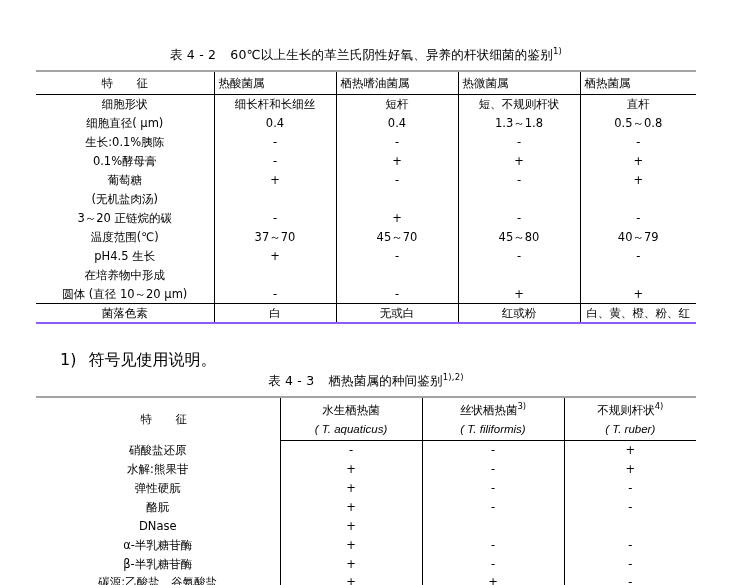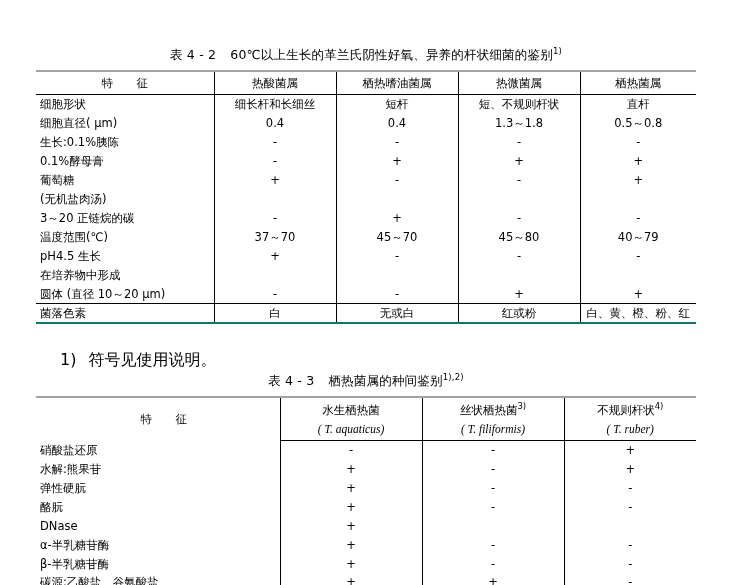--- a/index.html
+++ b/index.html
@@ -56,34 +56,33 @@
   }
   table.doc td, table.doc th {
     padding: 1px 4px;
     vertical-align: middle;
     font-weight: normal;
     line-height: 1.25;
   }
   
   .rule-top td { border-top: 2px solid #a3a3a3; }
   .rule-mid td { border-bottom: 1px solid #000; }
-  .rule-bottom td { border-bottom: 2px solid #0f766e; }
+  .rule-bottom td { border-bottom: 2px solid #8b5cf6; }
 
   .hdr td {
-    text-align: center;
     height: 20px;
   }
   .hdr td.feat {
     text-align: center;
     letter-spacing: 10px;
     padding-left: 14px;
   }
 
   td.feat-cell {
-    text-align: left;
+    text-align: center;
     padding-left: 6px;
     white-space: nowrap;
   }
   td.val {
     text-align: center;
     white-space: nowrap;
   }
   .ind1 { padding-left: 22px; }
   .ind2 { padding-left: 46px; }
   .ind3 { padding-left: 46px; }
@@ -102,21 +101,21 @@
     font-size: 16px;
     white-space: nowrap;
   }
   .footnote .fn-num { margin-right: 12px; }
 
   
   #block-43 table.doc { font-size: 11.5px; }
   .sp-name {
     text-align: center;
     font-style: italic;
-    font-family: Liberation Serif, serif;
+    font-family: Liberation Sans, sans-serif;
     white-space: nowrap;
   }
   .hdr2 td {
     text-align: center;
     height: 19px;
   }
   .hdr2 td.feat {
     letter-spacing: 10px;
     padding-left: 26px;
   }

